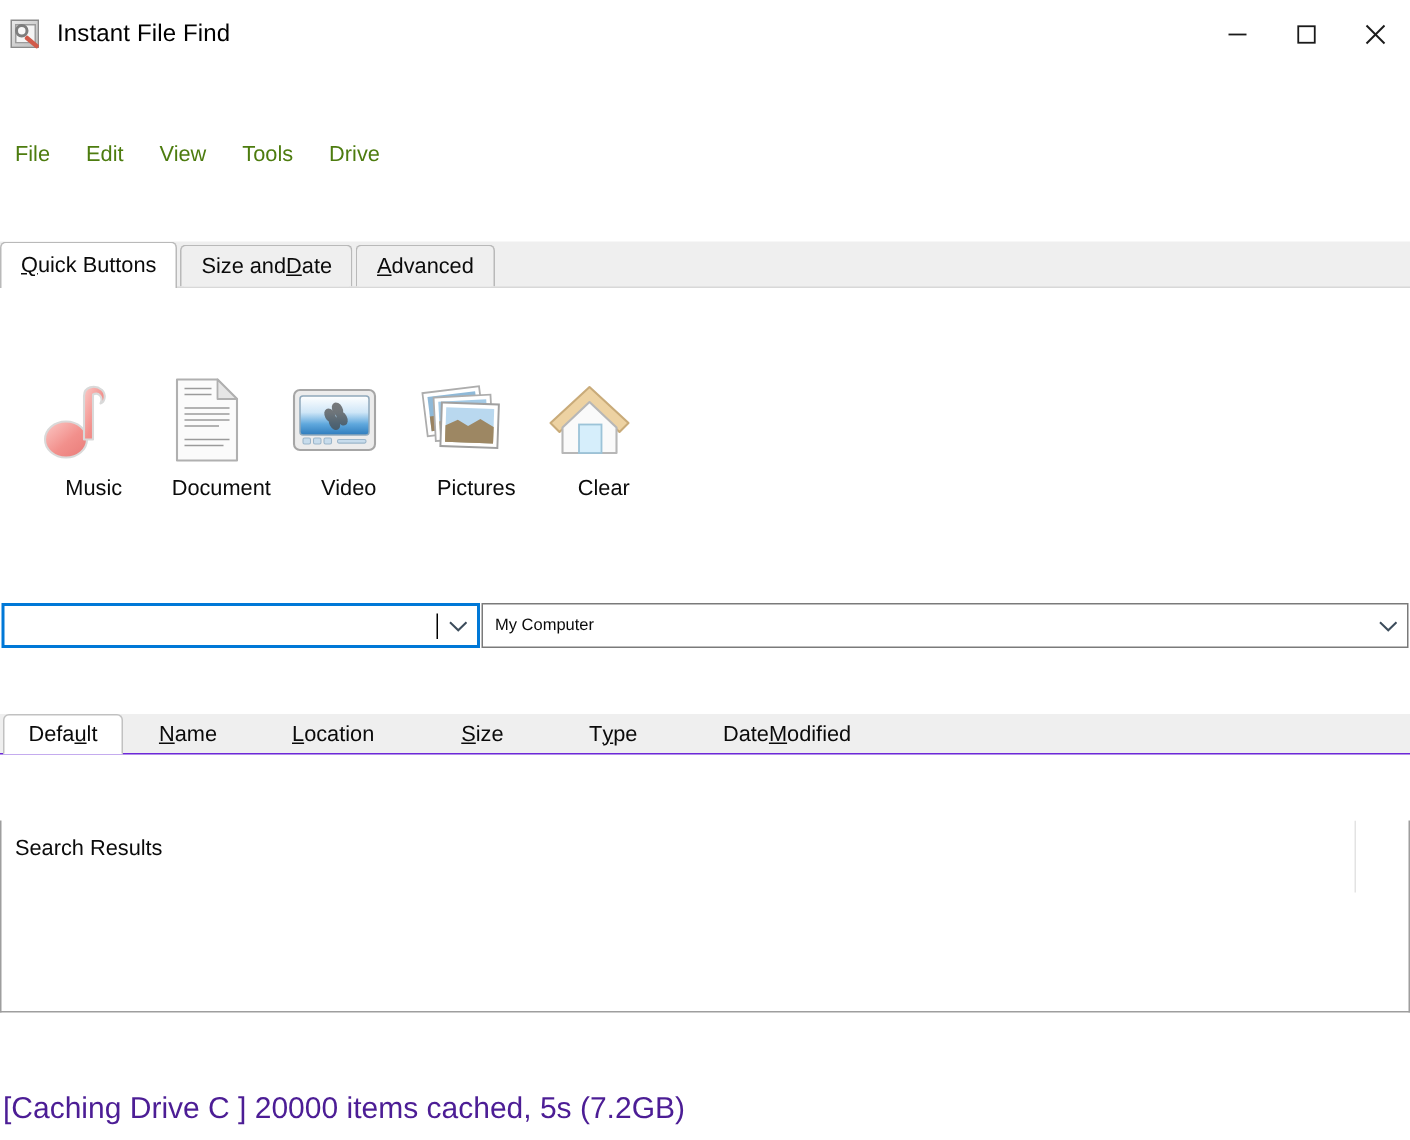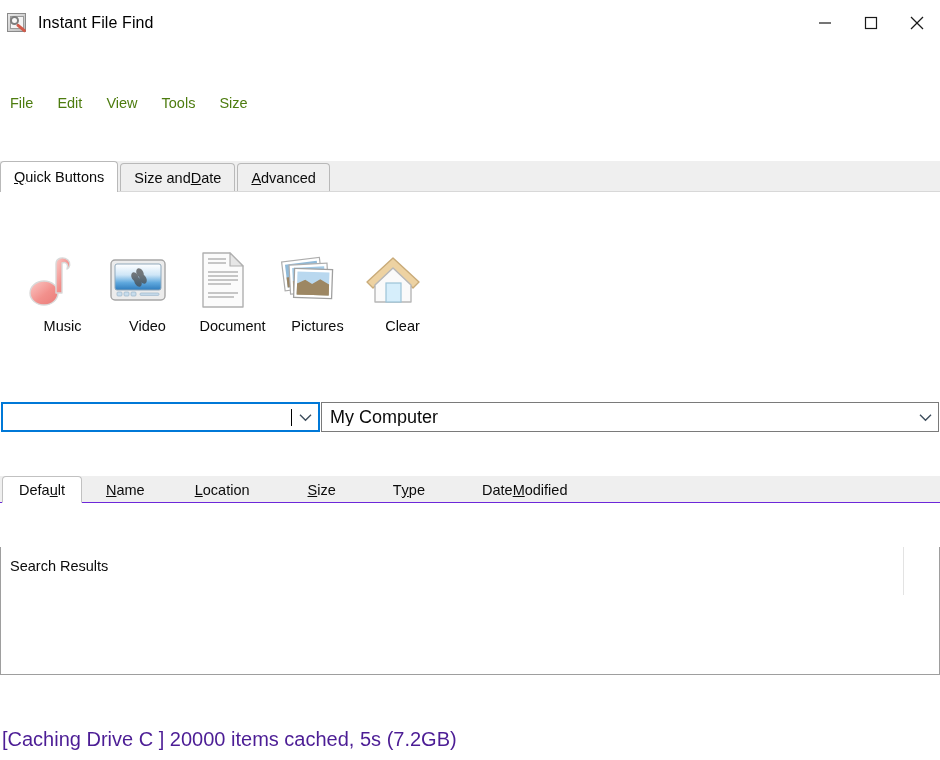--- a/index.html
+++ b/index.html
@@ -198,21 +198,21 @@
     background: #ffffff;
     border: 1px solid #7a7a7a;
   }
   .combo.focused {
     border: 2px solid #0078d7;
   }
   .combo.search { width: 319px; flex: 0 0 319px; }
   .combo.scope  { flex: 1 1 auto; margin-left: 1px; }
   .combo-value {
     flex: 1 1 auto;
-    font-size: 18px;
+    font-size: 11px;
     color: #0b0b0b;
     padding-left: 8px;
     white-space: nowrap;
     overflow: hidden;
     line-height: 1;
   }
   .caret-bar {
     width: 1px;
     height: 17px;
     background: #000;
@@ -333,21 +333,21 @@
           </svg>
       </div>
     </div>
   </div>
 
   <div class="menubar">
     <div class="menu-item">File</div>
     <div class="menu-item">Edit</div>
     <div class="menu-item">View</div>
     <div class="menu-item">Tools</div>
-    <div class="menu-item">Size</div>
+    <div class="menu-item">Drive</div>
   </div>
 
   <div class="tabstrip">
     <div class="tab active">
       <span></span>
         <span class="mn">Q</span>
         <span>uick Buttons</span>
     </div>
     <div class="tab">
       <span>Size and </span>
@@ -371,20 +371,40 @@
               <stop offset="0%" stop-color="#fbc9c6"></stop>
                 <stop offset="55%" stop-color="#f2908c"></stop>
                 <stop offset="100%" stop-color="#e97b78"></stop>
             </linearGradient>
           </defs>
           <ellipse cx="17" cy="41" rx="14" ry="12" fill="url(#gMus)" stroke="#d9d9d9" stroke-width="1.4"></ellipse>
           <path d="M29 41 L29 12 C29 6 36 4 41 8 C44 11 43 16 40 17 C42 13 39 9 35 11 L35 41 Z" fill="url(#gMus)" stroke="#d9d9d9" stroke-width="1.4" stroke-linejoin="round"></path>
         </svg>
       </div>
       <div class="qlabel">Music</div>
+    </div>
+
+    <div class="qbtn">
+      <div class="qicon">
+        <svg width="46" height="58" viewBox="0 0 46 58">
+          <path d="M3 2 H30 L43 15 V56 H3 Z" fill="#fbfbfb" stroke="#b0b0b0" stroke-width="1.4" stroke-linejoin="round"></path>
+          <path d="M30 2 L30 15 L43 15 Z" fill="#e6e6e6" stroke="#b0b0b0" stroke-width="1.2" stroke-linejoin="round"></path>
+          <g stroke="#9b9b9b" stroke-width="1.1">
+            <line x1="8" y1="8" x2="26" y2="8"></line>
+            <line x1="8" y1="12" x2="26" y2="12"></line>
+            <line x1="8" y1="21" x2="38" y2="21"></line>
+            <line x1="8" y1="25" x2="38" y2="25"></line>
+            <line x1="8" y1="29" x2="38" y2="29"></line>
+            <line x1="8" y1="33" x2="31" y2="33"></line>
+            <line x1="8" y1="42" x2="38" y2="42"></line>
+            <line x1="8" y1="46" x2="34" y2="46"></line>
+          </g>
+        </svg>
+      </div>
+      <div class="qlabel">Document</div>
     </div>
 
     <div class="qbtn">
       <div class="qicon">
         <svg width="58" height="52" viewBox="0 0 58 52">
           <defs>
             <linearGradient id="gVid" x1="0" y1="0" x2="0" y2="1">
               <stop offset="0%" stop-color="#ffffff"></stop>
                 <stop offset="42%" stop-color="#cfe6f7"></stop>
               <stop offset="72%" stop-color="#5fa8dd"></stop>
@@ -405,40 +425,20 @@
             <rect x="22" y="38" width="5" height="4" rx="1"></rect>
             <rect x="31" y="39" width="19" height="2.4" rx="1"></rect>
           </g>
         </svg>
       </div>
       <div class="qlabel">Video</div>
     </div>
 
     <div class="qbtn">
       <div class="qicon">
-        <svg width="46" height="58" viewBox="0 0 46 58">
-          <path d="M3 2 H30 L43 15 V56 H3 Z" fill="#fbfbfb" stroke="#b0b0b0" stroke-width="1.4" stroke-linejoin="round"></path>
-          <path d="M30 2 L30 15 L43 15 Z" fill="#e6e6e6" stroke="#b0b0b0" stroke-width="1.2" stroke-linejoin="round"></path>
-          <g stroke="#9b9b9b" stroke-width="1.1">
-            <line x1="8" y1="8" x2="26" y2="8"></line>
-            <line x1="8" y1="12" x2="26" y2="12"></line>
-            <line x1="8" y1="21" x2="38" y2="21"></line>
-            <line x1="8" y1="25" x2="38" y2="25"></line>
-            <line x1="8" y1="29" x2="38" y2="29"></line>
-            <line x1="8" y1="33" x2="31" y2="33"></line>
-            <line x1="8" y1="42" x2="38" y2="42"></line>
-            <line x1="8" y1="46" x2="34" y2="46"></line>
-          </g>
-        </svg>
-      </div>
-      <div class="qlabel">Document</div>
-    </div>
-
-    <div class="qbtn">
-      <div class="qicon">
         <svg width="60" height="54" viewBox="0 0 60 54">
           <g transform="rotate(-7 30 27)">
             <rect x="6" y="6" width="38" height="29" fill="#ffffff" stroke="#adadad" stroke-width="1.2"></rect>
             <rect x="9" y="9" width="32" height="23" fill="#8fb9d8"></rect>
             <rect x="9" y="22" width="32" height="10" fill="#9a8361"></rect>
           </g>
           <g transform="rotate(-3 32 30)">
             <rect x="12" y="11" width="38" height="29" fill="#ffffff" stroke="#adadad" stroke-width="1.2"></rect>
             <rect x="15" y="14" width="32" height="23" fill="#a3cae6"></rect>
             <rect x="15" y="27" width="32" height="10" fill="#ae9670"></rect>

